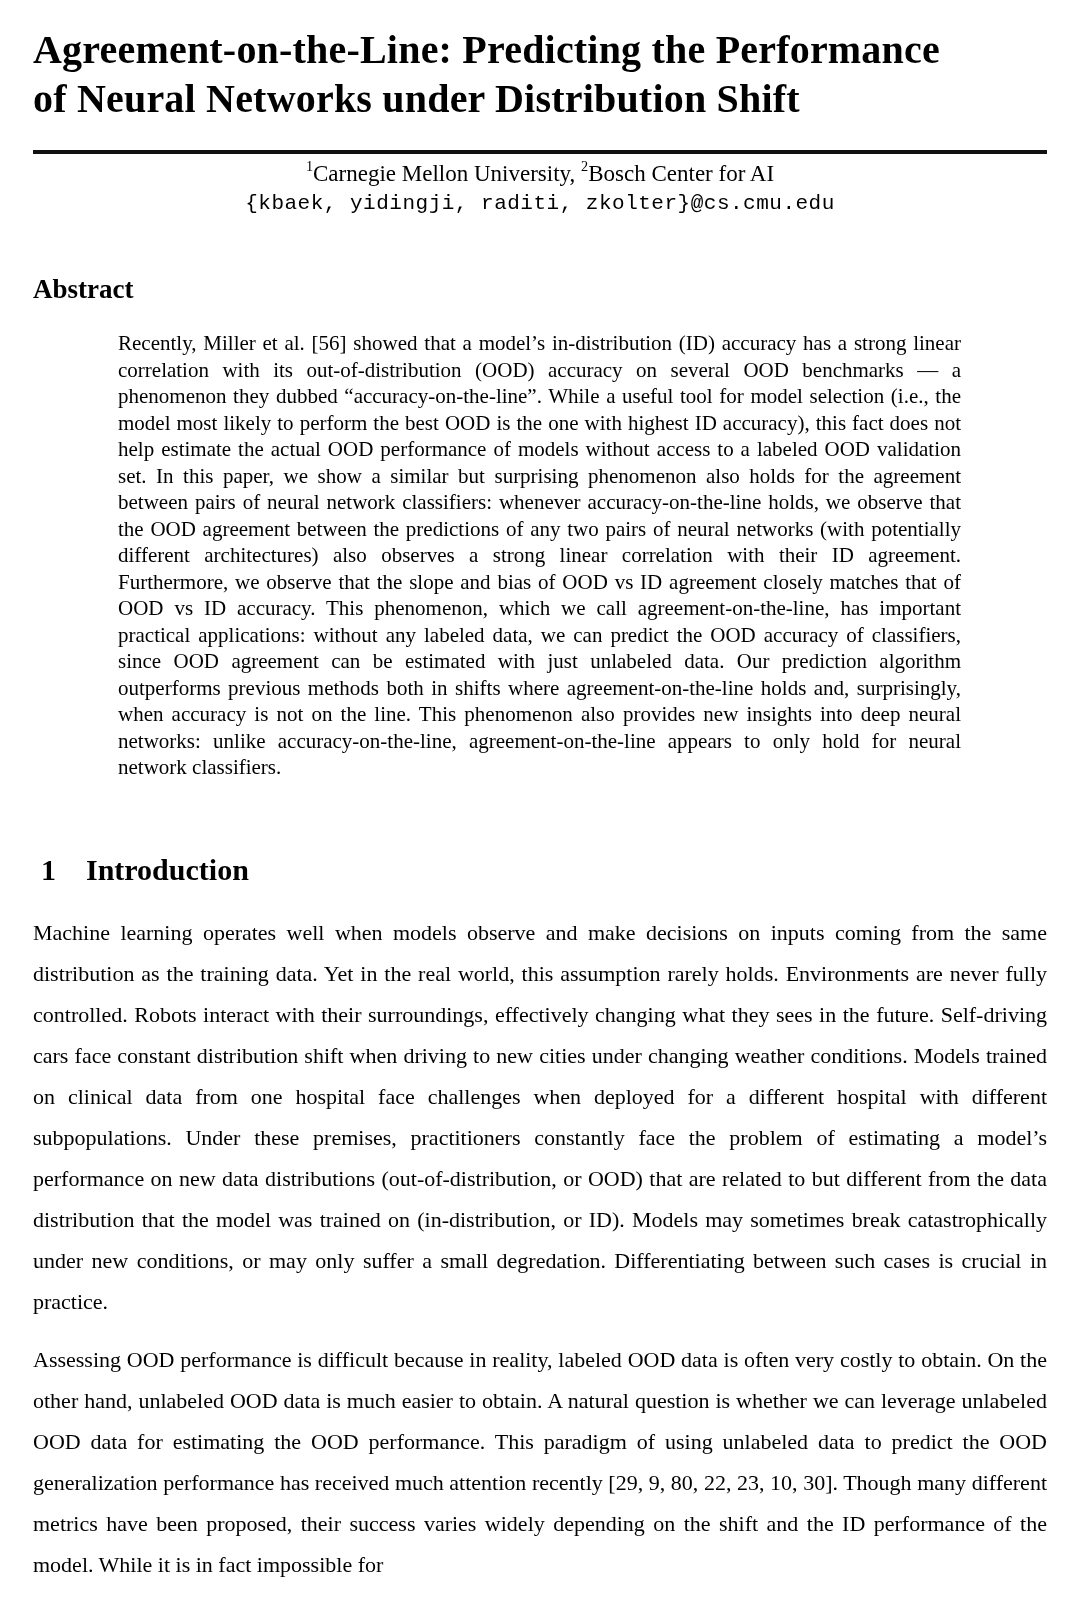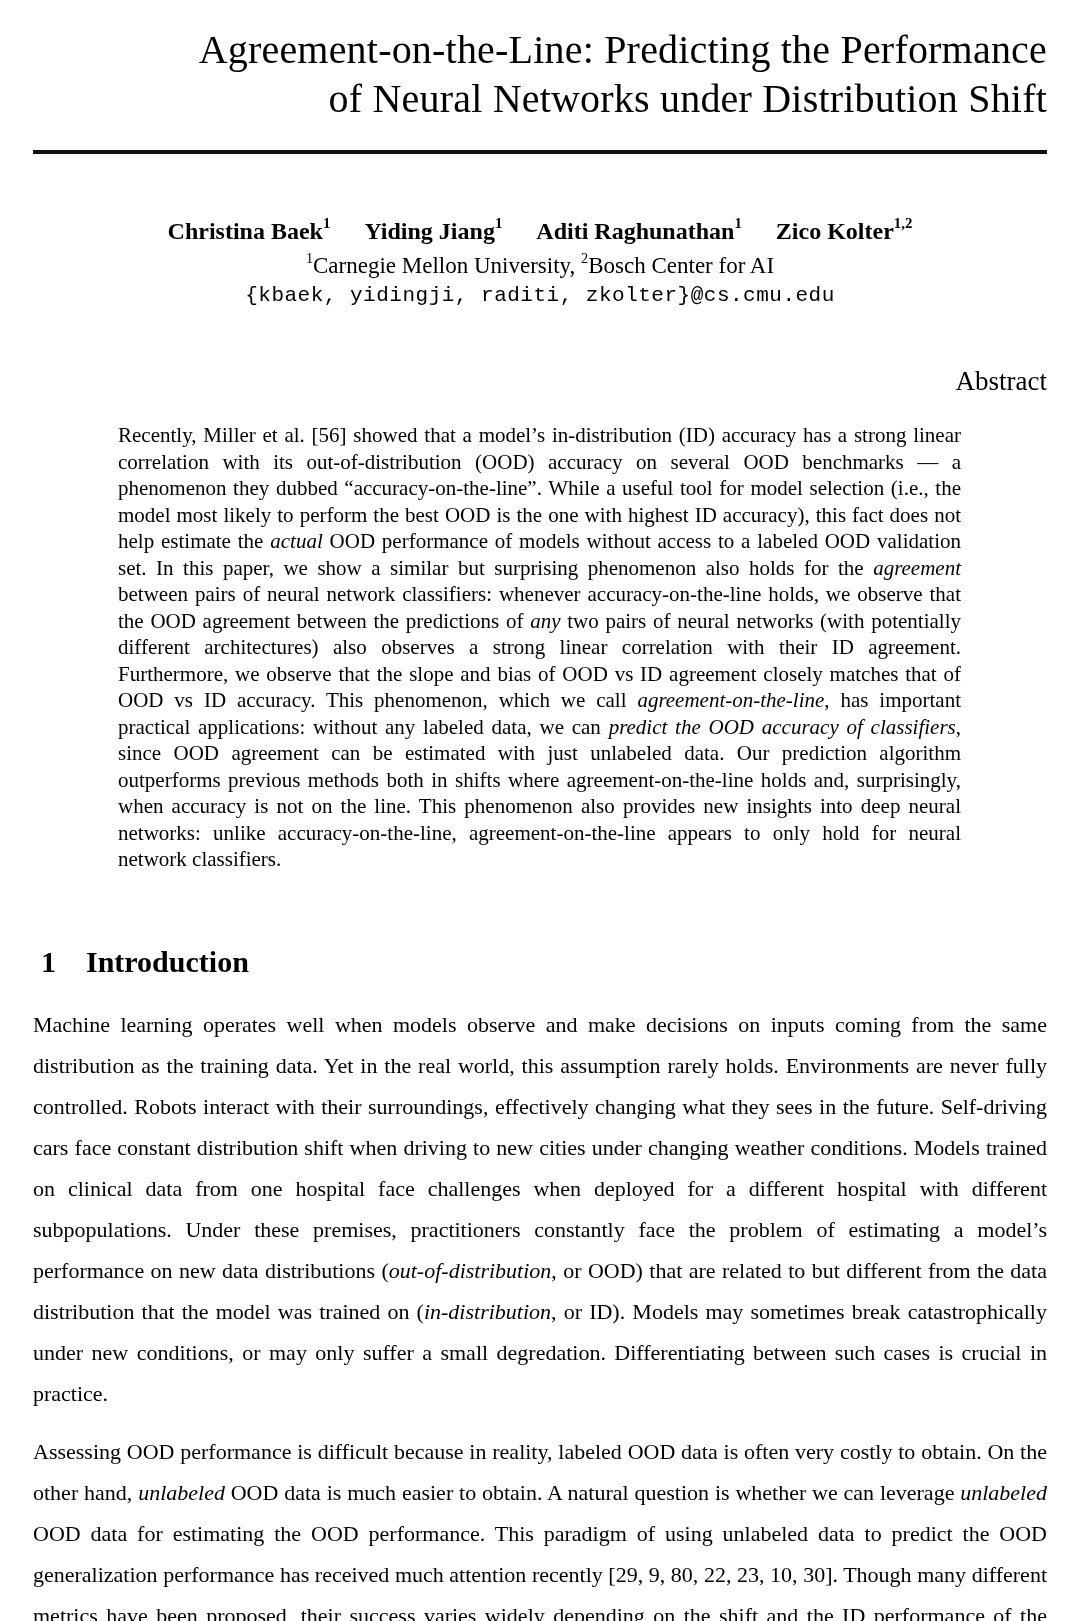--- a/index.html
+++ b/index.html
@@ -16,22 +16,22 @@
     -webkit-font-smoothing: antialiased;
   }
   .page {
     padding: 25px 33px 0 33px;
     box-sizing: border-box;
     width: 1080px;
     height: 1621px;
   }
   .title {
     font-size: 40px;
-    font-weight: normal;
-    text-align: right;
+    font-weight: bold;
+    text-align: left;
     line-height: 49px;
     margin: 0;
     letter-spacing: 0.2px;
   }
   .title-rule {
     border: none;
     height: 4px;
     background: #111111;
     margin: 27px 0 0 0;
   }
@@ -59,23 +59,23 @@
   .email {
     margin-top: 2px;
     text-align: center;
     font-family: "Liberation Mono", "DejaVu Sans Mono", monospace;
     font-size: 21px;
     line-height: 28px;
     letter-spacing: 0.5px;
   }
   .abstract-heading {
     margin: 56px 0 0 0;
-    text-align: right;
+    text-align: left;
     font-size: 27px;
-    font-weight: normal;
+    font-weight: bold;
   }
   .abstract-body {
     margin: 25px 86px 0 85px;
     font-size: 21px;
     line-height: 26.5px;
     text-align: justify;
     hyphens: manual;
   }
   .section-heading {
     margin: 72px 0 0 8px;
@@ -85,35 +85,34 @@
   }
   .sec-num { margin-right: 30px; }
   .body-par {
     margin: 25px 0 0 0;
     font-size: 22px;
     line-height: 41px;
     text-align: justify;
     hyphens: manual;
   }
   .body-par + .body-par { margin-top: 17px; }
-  .it { font-style: italic; }
+  .it { }
 </style>
 </head>
 <body>
 
 <div class="page">
 
   <h1 class="title">
     <span>Agreement-on-the-Line: Predicting the Performance</span><br>
     <span>of Neural Networks under Distribution Shift</span>
   </h1>
 
   <hr class="title-rule">
 
-  <div class="byline"><span class="author"><span>Christina Baek</span><sup>1</sup></span><span class="author"><span>Yiding Jiang</span><sup>1</sup></span><span class="author"><span>Aditi Raghunathan</span><sup>1</sup></span><span class="author"><span>Zico Kolter</span><sup>1,2</sup></span></div>
 
   <div class="affiliation"><sup>1</sup><span>Carnegie Mellon University, </span><sup>2</sup><span>Bosch Center for AI</span></div>
 
   <div class="email">{kbaek, yidingji, raditi, zkolter}@cs.cmu.edu</div>
 
   <h2 class="abstract-heading">Abstract</h2>
 
   <p class="abstract-body"><span>Recently, Miller et al. [56] showed that a model’s in-distribution (ID) accuracy has a strong linear correlation with its out-of-distribution (OOD) accuracy on several OOD benchmarks — a phenomenon they dubbed “accuracy-on-the-line”. While a useful tool for model selection (i.e., the model most likely to perform the best OOD is the one with highest ID accuracy), this fact does not help estimate the </span><span class="it">actual</span><span> OOD performance of models without access to a labeled OOD validation set. In this paper, we show a similar but surprising phenomenon also holds for the </span><span class="it">agreement</span><span> between pairs of neural network classifiers: whenever accuracy-on-the-line holds, we observe that the OOD agreement between the predictions of </span><span class="it">any</span><span> two pairs of neural networks (with potentially different architectures) also observes a strong linear correlation with their ID agreement. Furthermore, we observe that the slope and bias of OOD vs ID agreement closely matches that of OOD vs ID accuracy. This phenomenon, which we call </span><span class="it">agreement-on-the-line</span><span>, has important practical applications: without any labeled data, we can </span><span class="it">predict the OOD accuracy of classifiers</span><span>, since OOD agreement can be estimated with just unlabeled data. Our prediction algorithm outperforms previous methods both in shifts where agreement-on-the-line holds and, surprisingly, when accuracy is not on the line. This phenomenon also provides new insights into deep neural networks: unlike accuracy-on-the-line, agreement-on-the-line appears to only hold for neural network classifiers.</span></p>
 
   <h2 class="section-heading">

